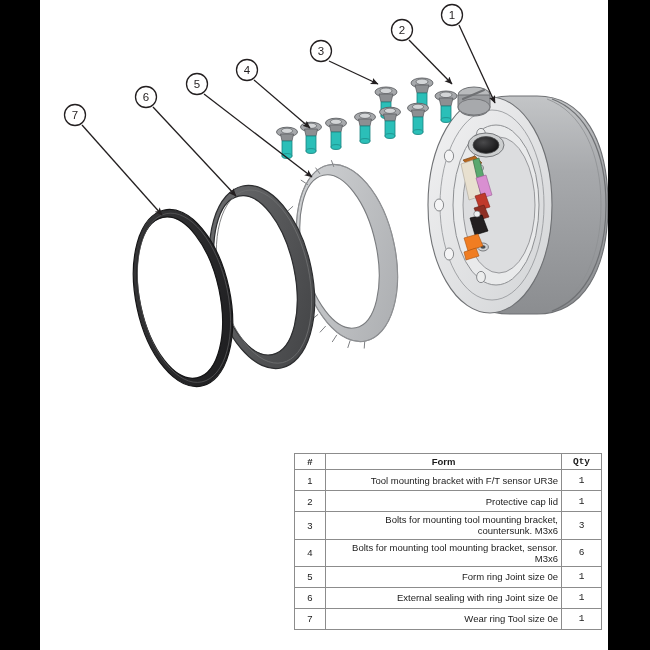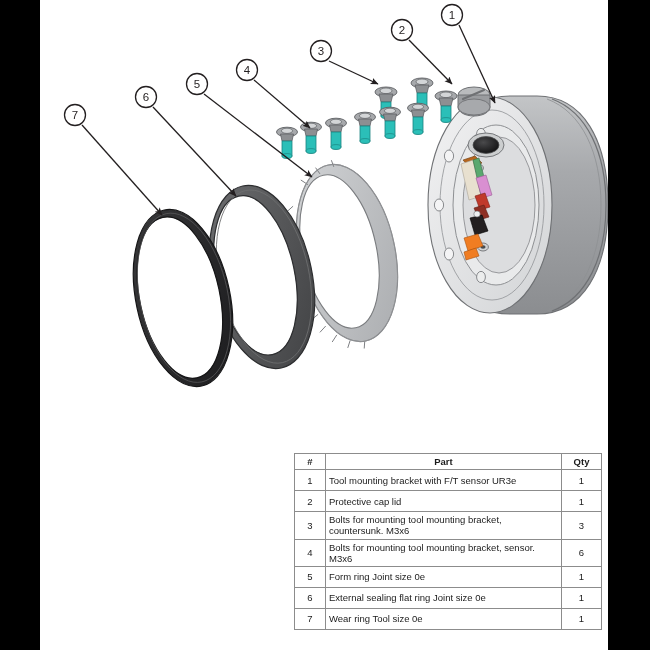--- a/index.html
+++ b/index.html
@@ -15,22 +15,22 @@
   #diagram{position:absolute;left:0;top:0;width:568px;height:440px;}
   #diagram svg{position:absolute;left:0;top:0;}
 
   
   #parts-table{position:absolute;left:254px;top:453px;width:308px;
                border-collapse:collapse;font-size:9.5px;color:#1b1b1b;}
   #parts-table td,#parts-table th{border:1px solid #8c8c8c;padding:2px 3px;
                line-height:1.18;vertical-align:middle;}
   #parts-table th{font-weight:bold;text-align:center;background:#fff;}
   .c-num{width:24px;text-align:center;}
-  .c-part{text-align:left;}
-  .c-qty{width:33px;text-align:center;}
+  .c-part{text-align:right;}
+  .c-qty{width:33px;text-align:center;font-family:Liberation Mono, monospace;}
   #parts-table tbody tr{height:21px;}
 </style>
 </head>
 <body>
 
 <div id="page">
 
   <div class="band left"></div>
   <div class="band right"></div>
 
@@ -272,21 +272,21 @@
             <text x="35" y="119.4" text-anchor="middle" font-size="11.5" font-family="Liberation Sans, sans-serif" fill="#231f20">7</text>
           </g>
         </g>
       </svg>
     </div>
 
     <table id="parts-table">
       <thead>
         <tr>
           <th class="c-num">#</th>
-          <th class="c-part">Part</th>
+          <th class="c-part">Form</th>
           <th class="c-qty">Qty</th>
         </tr>
       </thead>
       <tbody>
         <tr>
           <td class="c-num">1</td>
           <td class="c-part">Tool mounting bracket with F/T sensor UR3e</td>
           <td class="c-qty">1</td>
         </tr>
         <tr>
@@ -304,21 +304,21 @@
           <td class="c-part">Bolts for mounting tool mounting bracket, sensor. M3x6</td>
           <td class="c-qty">6</td>
         </tr>
         <tr>
           <td class="c-num">5</td>
           <td class="c-part">Form ring Joint size 0e</td>
           <td class="c-qty">1</td>
         </tr>
         <tr>
           <td class="c-num">6</td>
-          <td class="c-part">External sealing flat ring Joint size 0e</td>
+          <td class="c-part">External sealing with ring Joint size 0e</td>
           <td class="c-qty">1</td>
         </tr>
         <tr>
           <td class="c-num">7</td>
           <td class="c-part">Wear ring Tool size 0e</td>
           <td class="c-qty">1</td>
         </tr>
       </tbody>
     </table>
 

